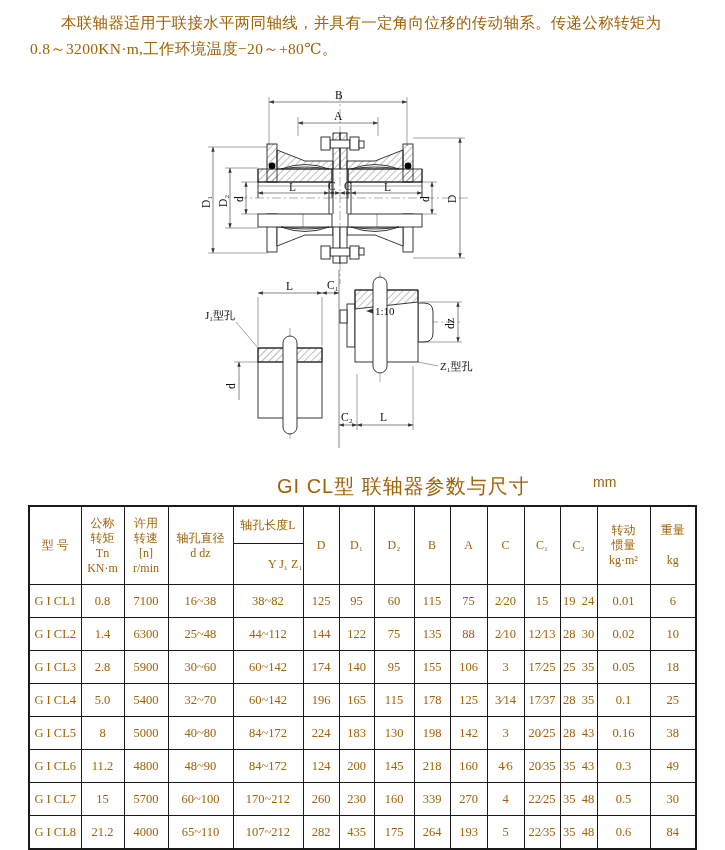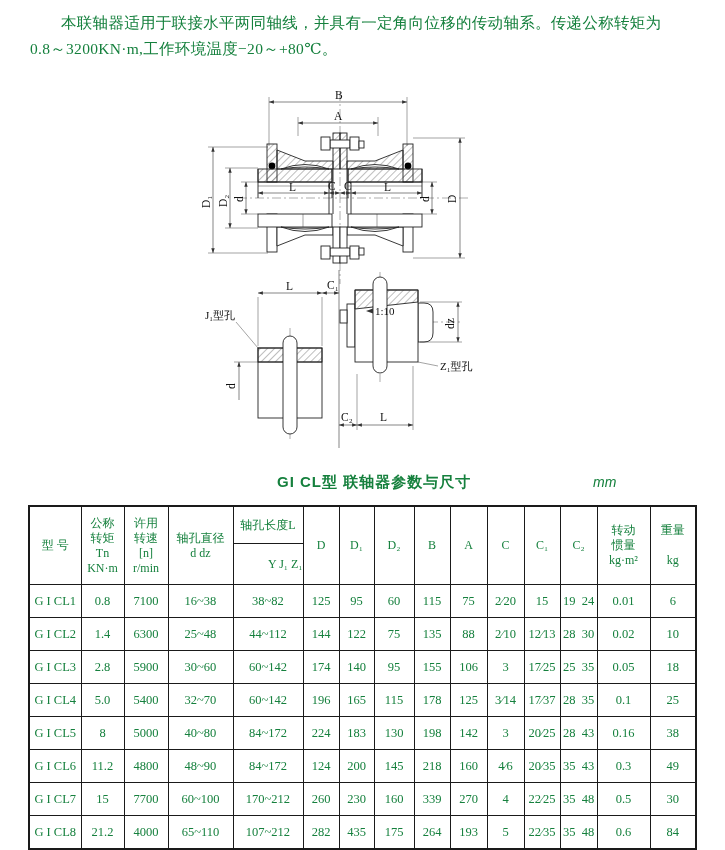--- a/index.html
+++ b/index.html
@@ -1,24 +1,24 @@
 <!DOCTYPE html>
 <html><head>
 <meta charset="utf-8">
 <style>
   html,body{margin:0;padding:0;background:#ffffff;}
   #page{position:relative;width:725px;height:850px;background:#fff;overflow:hidden;
-        font-family:"Liberation Serif","DejaVu Serif",serif;color:#15803d;}
+        font-family:"Liberation Serif","DejaVu Serif",serif;color:#a16207;}
   .intro{position:absolute;left:30px;top:10px;width:668px;font-size:15.5px;line-height:26px;
          white-space:pre-line;text-indent:2em;letter-spacing:0.3px;}
   .drawing-svg{position:absolute;left:195px;top:88px;}
   .tbl-title-row{position:absolute;top:473px;left:0;width:725px;height:22px;font-size:15px;}
-  .tbl-title{position:absolute;left:277px;top:0;font-weight:700;letter-spacing:1px;
-             font-family:"Liberation Sans","DejaVu Sans",sans-serif;font-size:15px;}
-  .tbl-unit{position:absolute;left:593px;top:1px;font-family:"Liberation Sans","DejaVu Sans",sans-serif;font-size:14px;font-style:italic;}
+  .tbl-title{position:absolute;left:277px;top:0;font-weight:400;letter-spacing:1px;
+             font-family:"Liberation Sans","DejaVu Sans",sans-serif;font-size:20px;}
+  .tbl-unit{position:absolute;left:593px;top:1px;font-family:"Liberation Sans","DejaVu Sans",sans-serif;font-size:14px;}
   table.params{position:absolute;left:28px;top:505px;border-collapse:collapse;table-layout:fixed;
                width:667px;border:2px solid #1a1a1a;}
   table.params th,table.params td{border:1px solid #1a1a1a;text-align:center;vertical-align:middle;
                font-weight:normal;padding:0;overflow:hidden;}
   table.params th{font-size:12px;line-height:15px;white-space:pre-line;}
   table.params td{font-size:12.5px;white-space:pre;height:32px;}
   tr.hdr1 th{height:36px;}
   tr.hdr2 th{height:40px;text-align:right;}
   
   .ol{stroke:#222;stroke-width:0.9;fill:none;}
@@ -354,21 +354,21 @@
           <td>160</td>
           <td>4⁄6</td>
           <td>20⁄35</td>
           <td>35  43</td>
           <td>0.3</td>
           <td>49</td>
         </tr>
         <tr>
           <td>G I CL7</td>
           <td>15</td>
-          <td>7700</td>
+          <td>5700</td>
           <td>60~100</td>
           <td>170~212</td>
           <td>260</td>
           <td>230</td>
           <td>160</td>
           <td>339</td>
           <td>270</td>
           <td>4</td>
           <td>22⁄25</td>
           <td>35  48</td>

